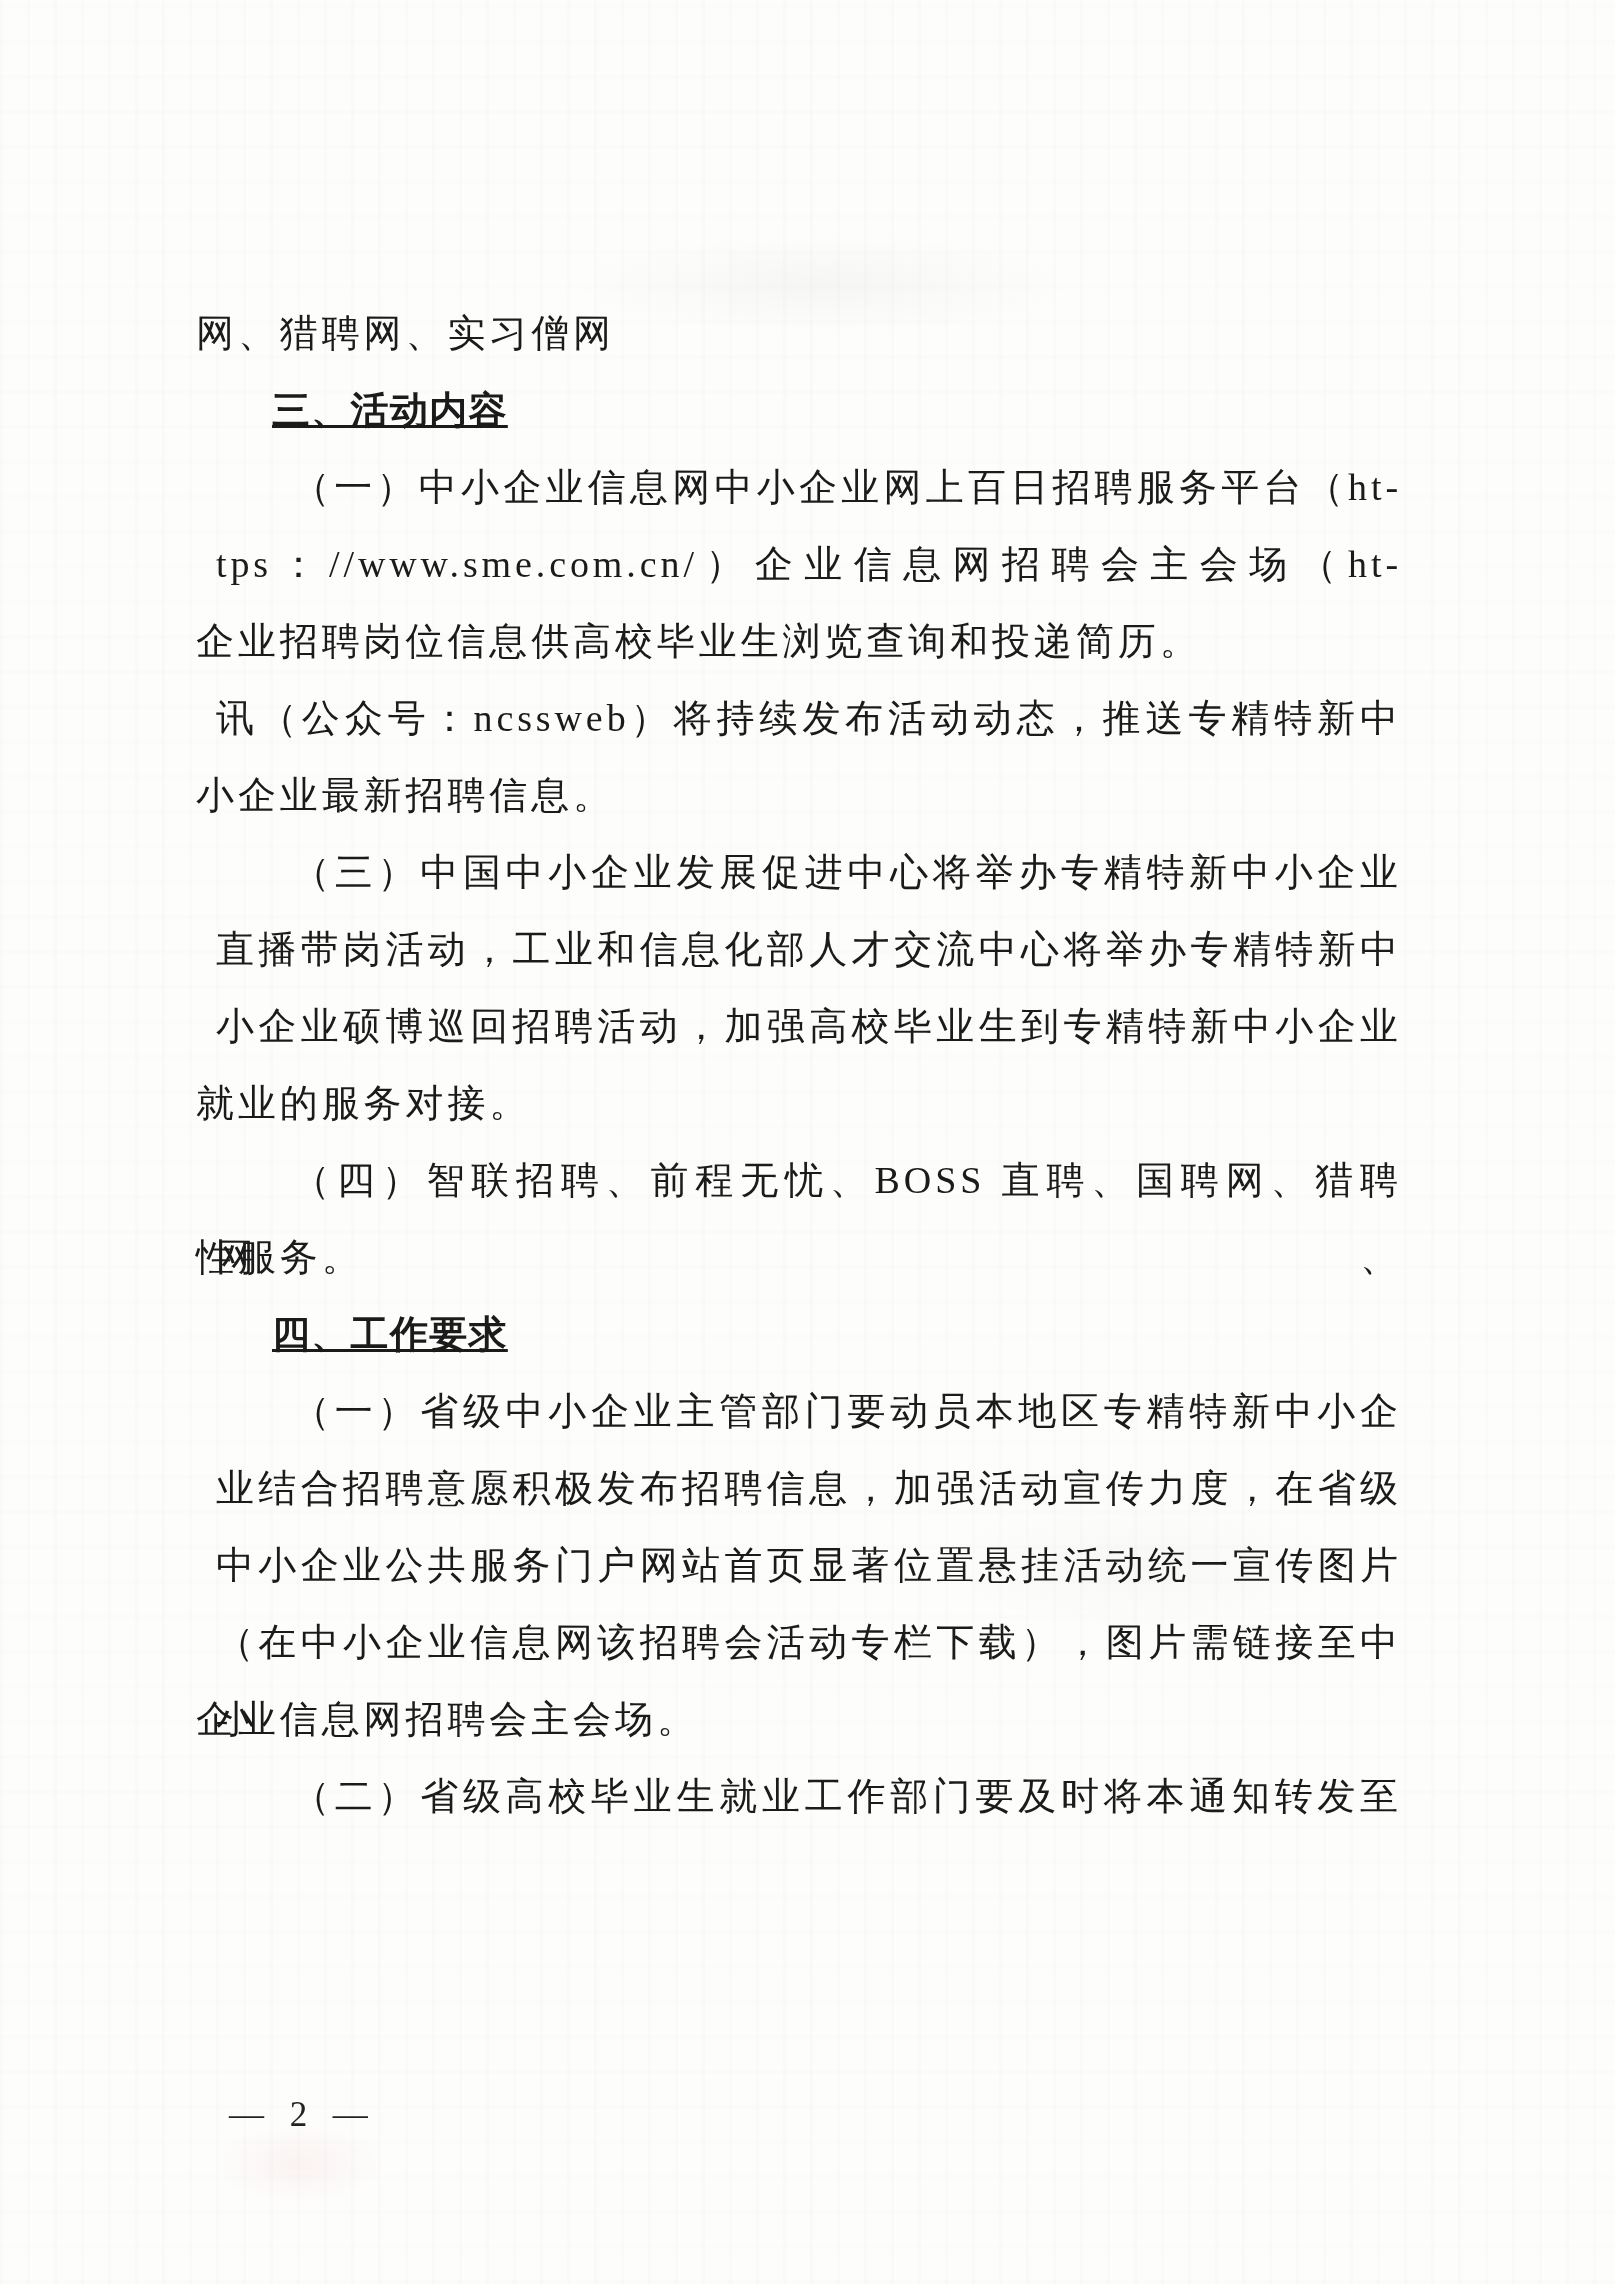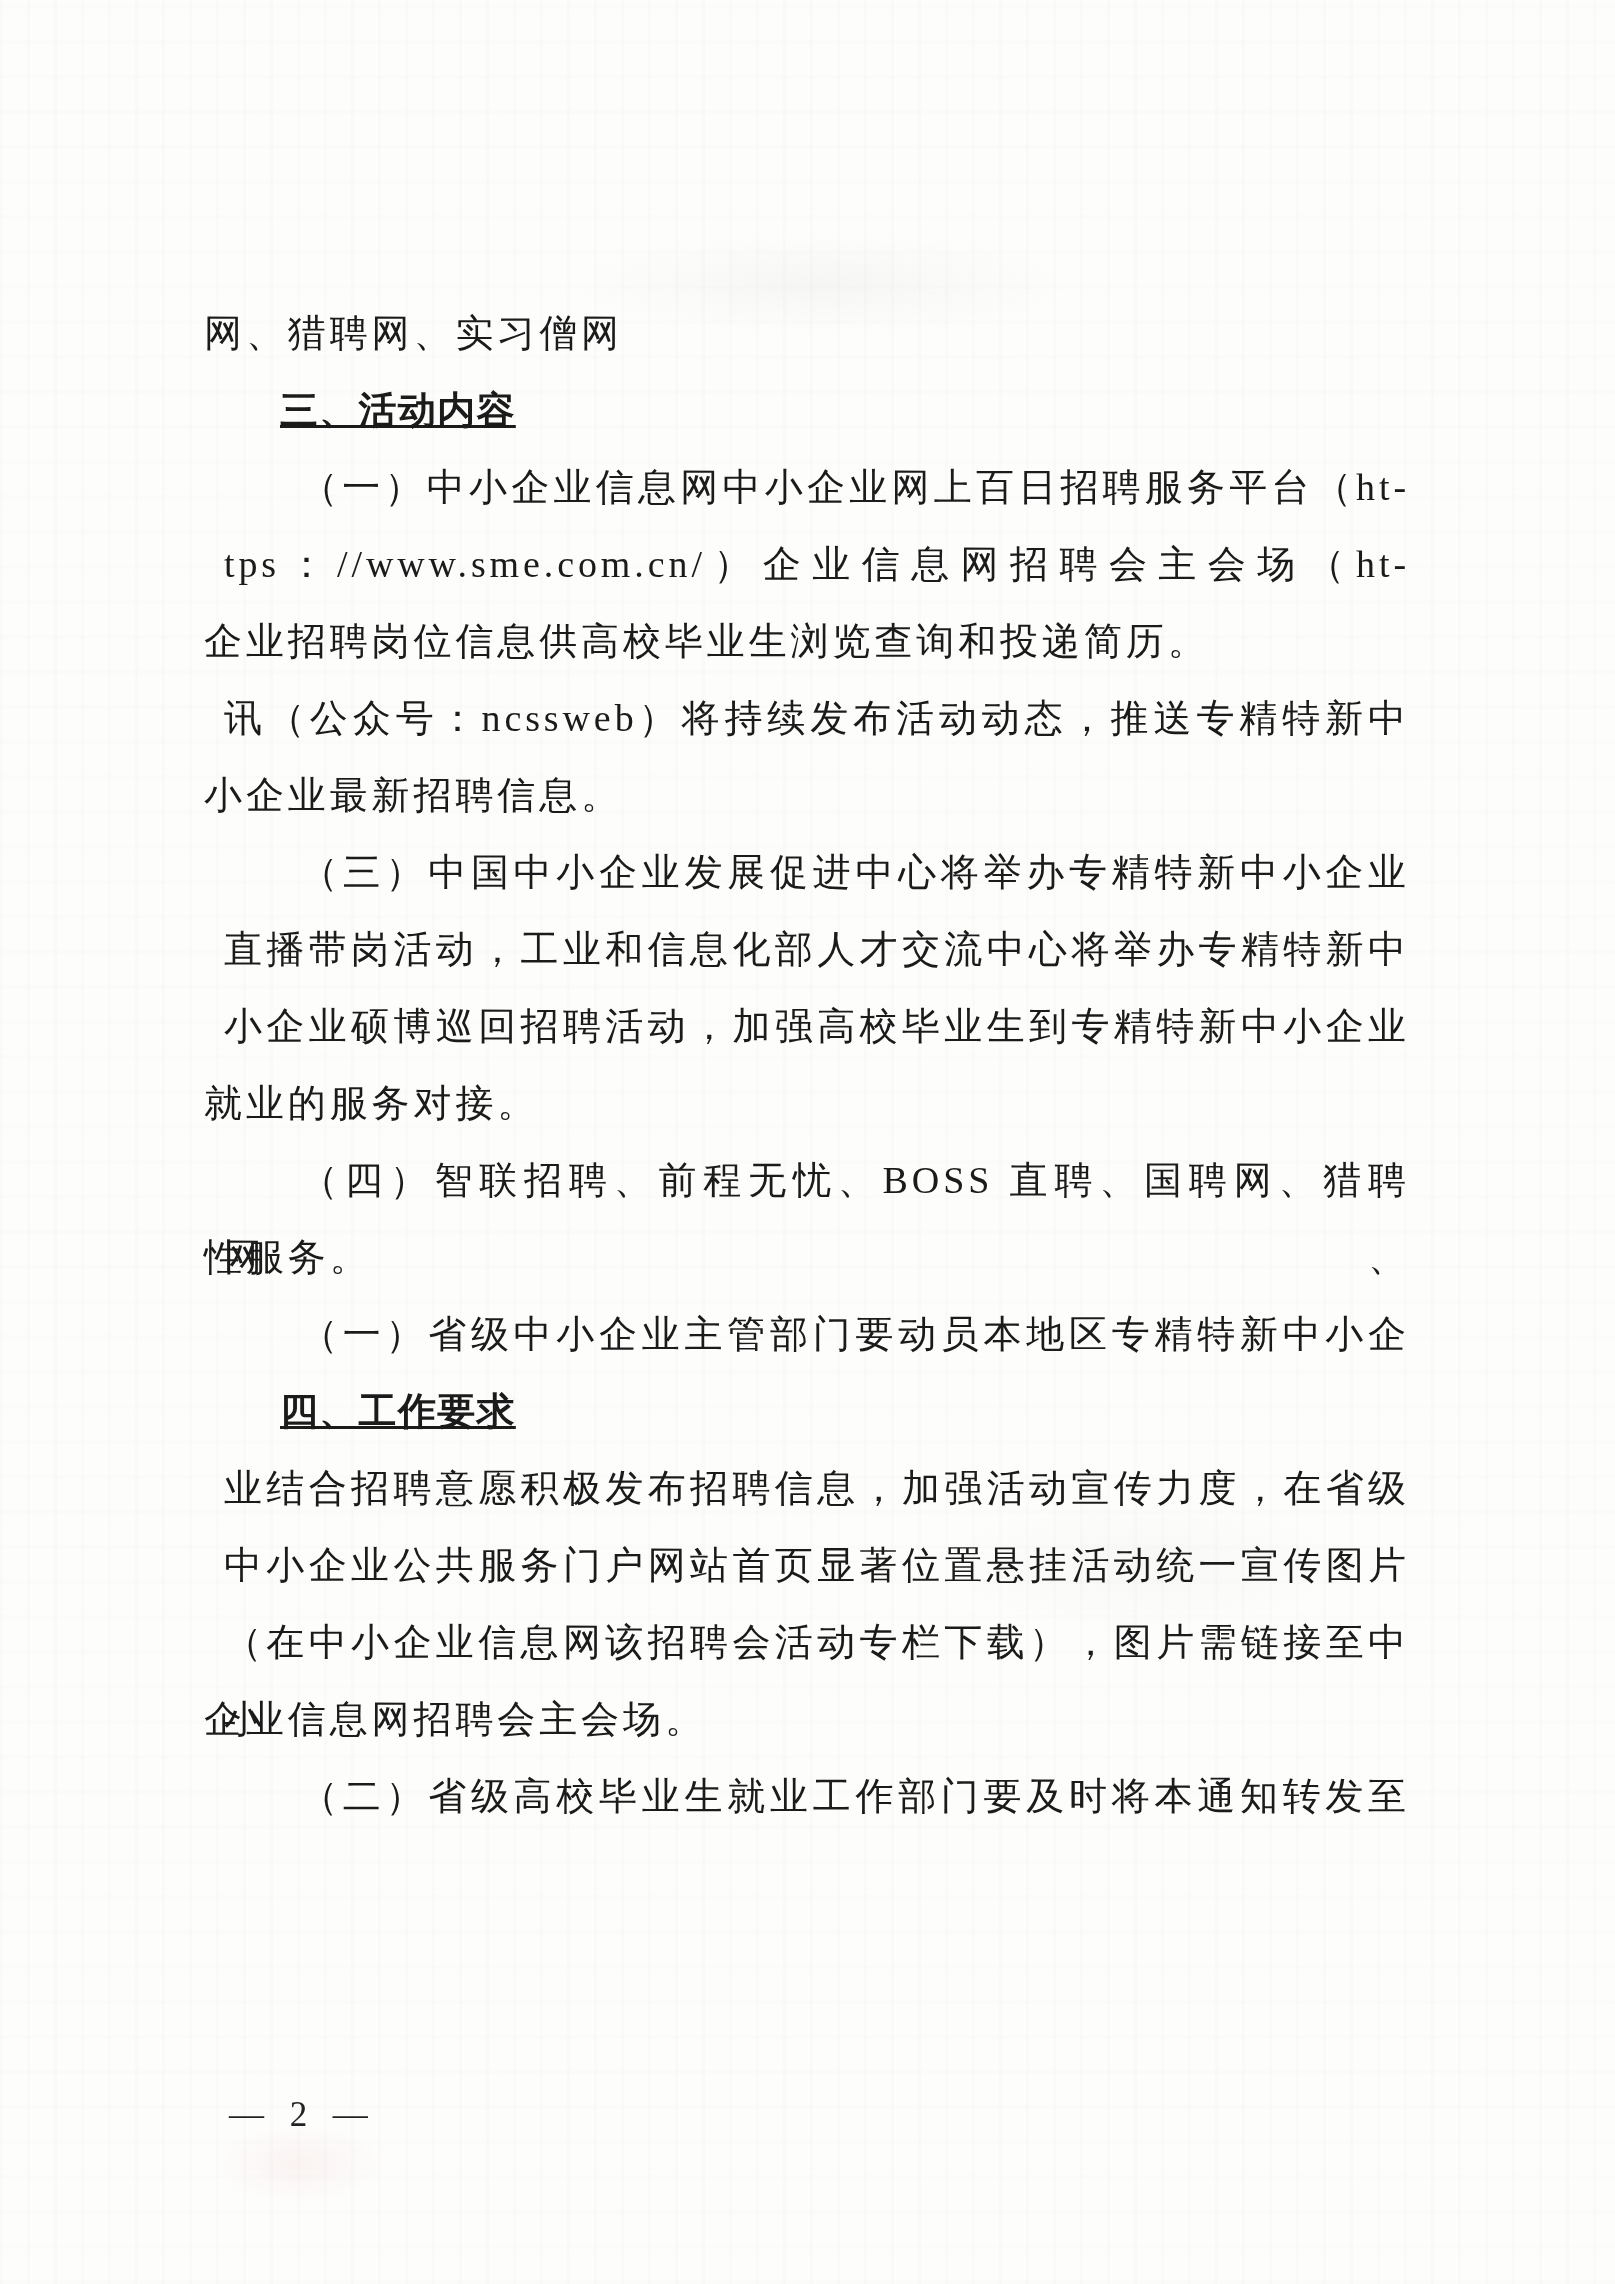--- a/index.html
+++ b/index.html
@@ -46,21 +46,21 @@
   }
   .smudge-pink {
     position: absolute;
     left: 215px; top: 2125px;
     width: 169px; height: 78px;
     background: radial-gradient(closest-side, rgba(226,150,163,0.10), rgba(226,150,163,0));
     pointer-events: none;
   }
   .text-block {
     position: absolute;
-    left: 204px;
+    left: 196px;
     top: 295px;
     width: 1206px;
   }
   .line {
     height: 77px;
     line-height: 77px;
     font-size: 38px;
     letter-spacing: 3.9px;
     white-space: nowrap;
   }
@@ -108,22 +108,22 @@
     <div class="line justify">tps：//www.sme.com.cn/）企业信息网招聘会主会场（ht-</div>
     <div class="line">企业招聘岗位信息供高校毕业生浏览查询和投递简历。</div>
     <div class="line justify">讯（公众号：ncssweb）将持续发布活动动态，推送专精特新中</div>
     <div class="line">小企业最新招聘信息。</div>
     <div class="line justify indent">（三）中国中小企业发展促进中心将举办专精特新中小企业</div>
     <div class="line justify">直播带岗活动，工业和信息化部人才交流中心将举办专精特新中</div>
     <div class="line justify">小企业硕博巡回招聘活动，加强高校毕业生到专精特新中小企业</div>
     <div class="line">就业的服务对接。</div>
     <div class="line justify indent">（四）智联招聘、前程无忧、BOSS 直聘、国聘网、猎聘网、</div>
     <div class="line">性服务。</div>
+    <div class="line heading indent">四、工作要求</div>
     <div class="line justify indent">（一）省级中小企业主管部门要动员本地区专精特新中小企</div>
-    <div class="line heading indent">四、工作要求</div>
     <div class="line justify">业结合招聘意愿积极发布招聘信息，加强活动宣传力度，在省级</div>
     <div class="line justify">中小企业公共服务门户网站首页显著位置悬挂活动统一宣传图片</div>
     <div class="line justify">（在中小企业信息网该招聘会活动专栏下载），图片需链接至中小</div>
     <div class="line">企业信息网招聘会主会场。</div>
     <div class="line justify indent">（二）省级高校毕业生就业工作部门要及时将本通知转发至</div>
   </div>
 
   <div class="page-footer">— 2 —</div>
 
 </div>

